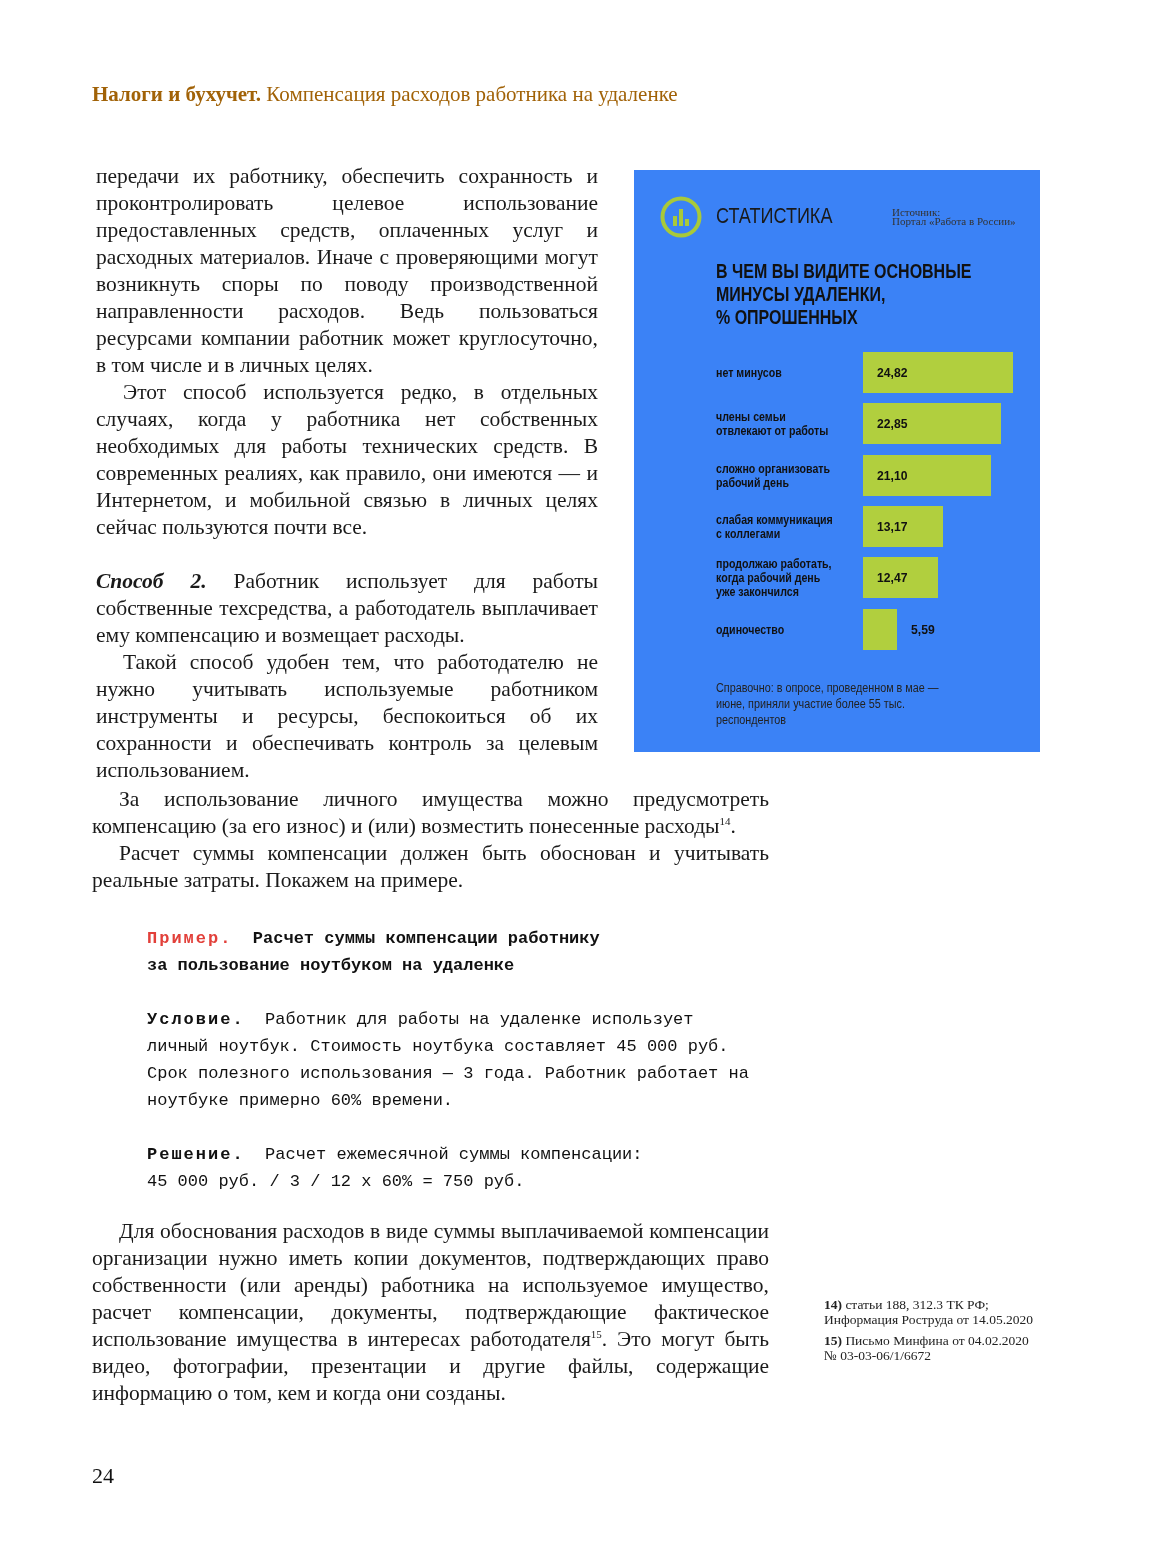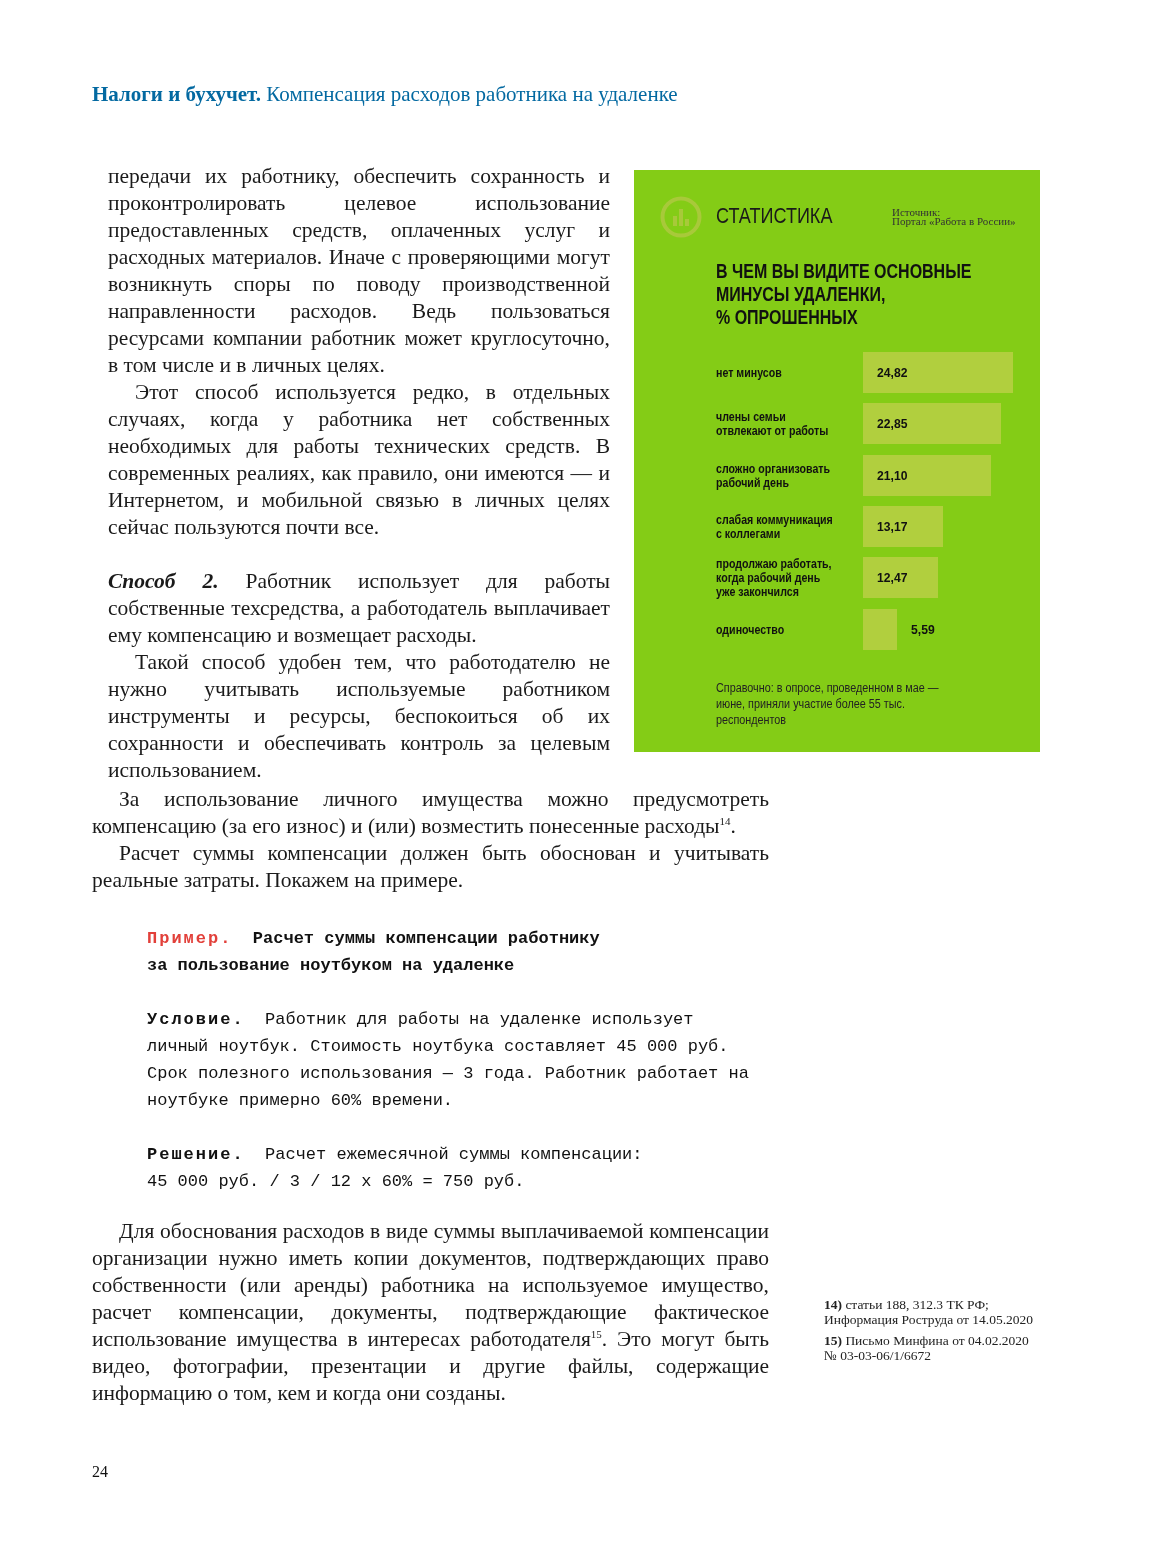--- a/index.html
+++ b/index.html
@@ -1,28 +1,28 @@
 <!DOCTYPE html>
 <html><head>
 <meta charset="utf-8">
 <style>
   html, body { margin:0; padding:0; background:#ffffff; }
   body { width:1163px; height:1559px; position:relative; overflow:hidden; color:#1a1a1a; }
 
-  .running-head { position:absolute; left:92px; top:82px; font-family:"Liberation Serif", serif; font-size:21px; color:#0369a1; white-space:nowrap; }
+  .running-head { position:absolute; left:92px; top:82px; font-family:"Liberation Serif", serif; font-size:21px; color:#a16207; white-space:nowrap; }
   .running-head b { font-weight:bold; }
 
   .body-text { position:absolute; font-family:"Liberation Serif", serif; font-size:21.5px; line-height:27px; color:#1a1a1a; text-align:justify; }
   .body-text p { margin:0; }
   .indent { text-indent:27px; }
   .lead-bold { font-weight:bold; font-style:italic; }
   sup { font-size:11px; line-height:0; vertical-align:super; }
 
   
-  .stats { position:absolute; left:634px; top:170px; width:406px; height:582px; background:#84cc16; }
+  .stats { position:absolute; left:634px; top:170px; width:406px; height:582px; background:#3b82f6; }
   .stats-icon { position:absolute; left:26px; top:26px; width:42px; height:42px; }
   .stats-title { position:absolute; left:82px; top:33px; font-family:"Liberation Sans", sans-serif; font-size:22px; color:#1a1a1a; letter-spacing:0px; transform:scaleX(0.82); transform-origin:left; }
   .stats-source { position:absolute; left:258px; top:38px; font-family:Liberation Serif, serif; font-size:11px; line-height:9px; color:#333; }
   .stats-heading { position:absolute; left:82px; top:90px; font-family:"Liberation Sans", sans-serif; font-weight:bold; font-size:19.5px; line-height:23px; color:#111; transform:scaleX(0.82); transform-origin:left; white-space:nowrap; }
   .bar-row { position:absolute; left:0; width:406px; height:42px; }
   .bar-label { position:absolute; left:82px; width:150px; font-family:"Liberation Sans", sans-serif; font-weight:bold; font-size:12.5px; line-height:14px; color:#111; transform:scaleX(0.85); transform-origin:left; white-space:nowrap; }
   .bar { position:absolute; left:229px; top:0; height:41px; background:#b1cf3e; }
   .bar-value { position:absolute; font-family:"Liberation Sans", sans-serif; font-weight:bold; font-size:13.5px; color:#111; top:13px; transform:scaleX(0.9); transform-origin:left; }
   .stats-note { position:absolute; left:82px; top:510px; width:280px; font-family:"Liberation Sans", sans-serif; font-size:12px; line-height:16px; color:#222; transform:scaleX(0.9); transform-origin:left; }
 
@@ -30,31 +30,31 @@
   .example { position:absolute; left:147px; top:925px; width:600px; font-family:Liberation Mono, monospace; font-size:17px; line-height:27px; color:#111; }
   .example .ex-label { color:#e2403a; font-weight:bold; letter-spacing:2px; }
   .example .ex-title { font-weight:bold; }
   .example .ex-tag { font-weight:bold; letter-spacing:2px; }
   .example p { margin:0; }
 
   .footnotes { position:absolute; left:824px; top:1297px; width:220px; font-family:"Liberation Serif", serif; font-size:13.5px; line-height:15px; color:#222; }
   .footnotes p { margin:0 0 6px 0; }
   .footnotes b { font-weight:bold; }
 
-  .page-number { position:absolute; left:92px; top:1463px; font-family:"Liberation Serif", serif; font-size:16px; color:#111; }
+  .page-number { position:absolute; left:92px; top:1463px; font-family:"Liberation Serif", serif; font-size:22px; color:#111; }
 </style>
 </head>
 <body>
 
 <div class="running-head">
   <b>Налоги и бухучет.</b>
   <span>Компенсация расходов работника на удаленке</span>
 </div>
 
-<div class="body-text" style="left:108px; top:163px; width:502px;">
+<div class="body-text" style="left:96px; top:163px; width:502px;">
   <p>передачи их работнику, обеспечить сохранность и проконтролировать целевое использование предоставленных средств, оплаченных услуг и расходных материалов. Иначе с проверяющими могут возникнуть споры по поводу производственной направленности расходов. Ведь пользоваться ресурсами компании работник может круглосуточно, в том числе и в личных целях.</p>
   <p class="indent">Этот способ используется редко, в отдельных случаях, когда у работника нет собственных необходимых для работы технических средств. В современных реалиях, как правило, они имеются — и Интернетом, и мобильной связью в личных целях сейчас пользуются почти все.</p>
   <p style="margin-top:27px;"><span class="lead-bold">Способ 2.</span><span> Работник использует для работы собственные техсредства, а работодатель выплачивает ему компенсацию и возмещает расходы.</span></p>
   <p class="indent">Такой способ удобен тем, что работодателю не нужно учитывать используемые работником инструменты и ресурсы, беспокоиться об их сохранности и обеспечивать контроль за целевым использованием.</p>
 </div>
 
 <div class="body-text" style="left:92px; top:786px; width:677px;">
   <p class="indent"><span>За использование личного имущества можно предусмотреть компенсацию (за его износ) и (или) возместить понесенные расходы</span><sup>14</sup><span>.</span></p>
   <p class="indent">Расчет суммы компенсации должен быть обоснован и учитывать реальные затраты. Покажем на примере.</p>
 </div>

